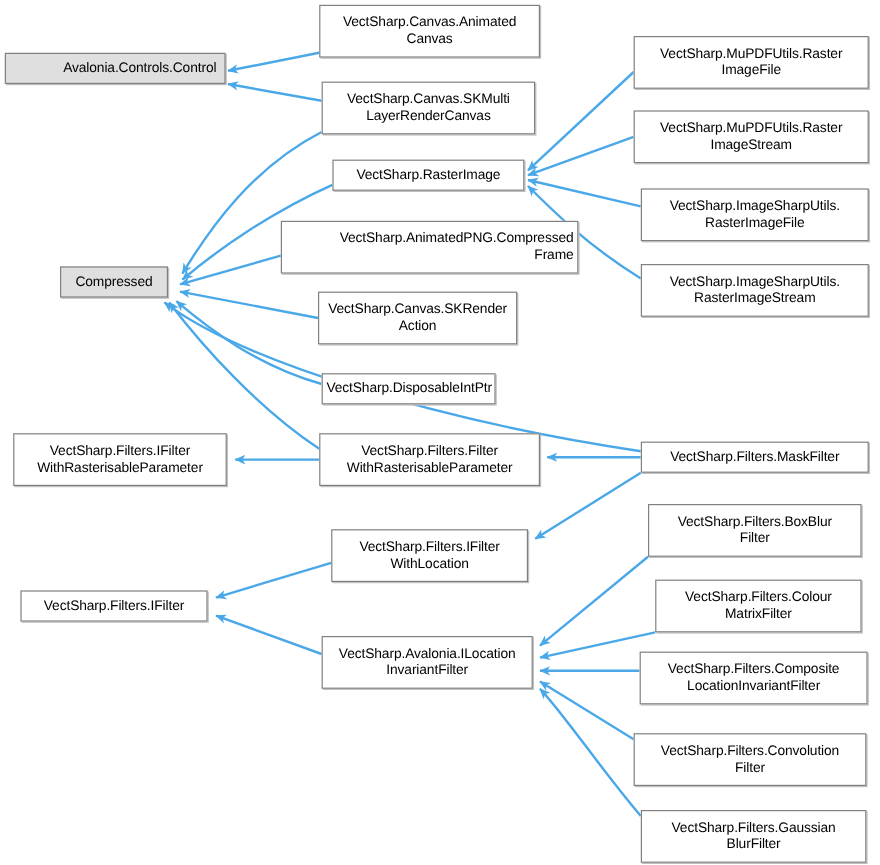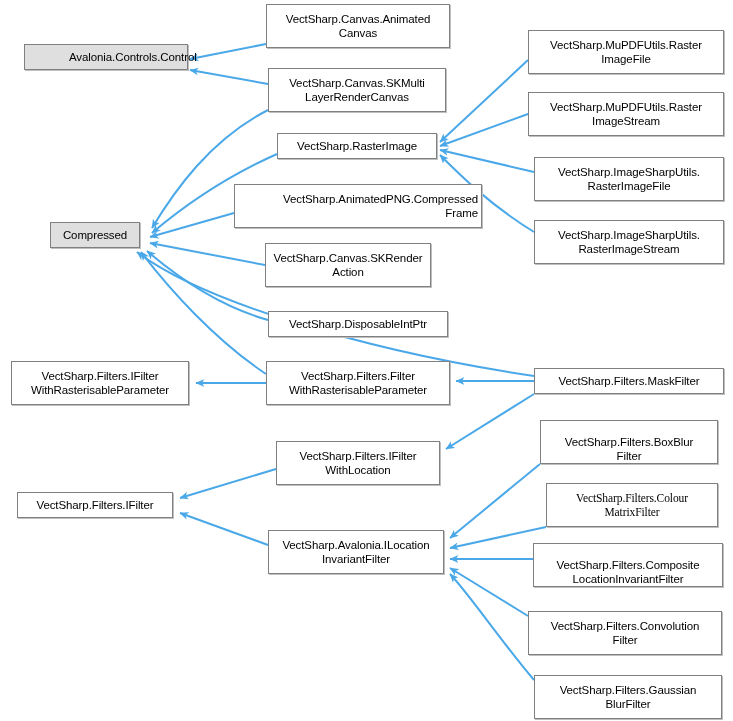--- a/index.html
+++ b/index.html
@@ -80,21 +80,21 @@
         <path d="M 276 469 L 180 498" fill="none" stroke="#4aa8e8" stroke-width="2" marker-end="url(#arrowhead)"></path>
         <path d="M 268 545 L 180 513" fill="none" stroke="#4aa8e8" stroke-width="2" marker-end="url(#arrowhead)"></path>
         <path d="M 540 464 L 450 538" fill="none" stroke="#4aa8e8" stroke-width="2" marker-end="url(#arrowhead)"></path>
         <path d="M 546 527 L 450 548" fill="none" stroke="#4aa8e8" stroke-width="2" marker-end="url(#arrowhead)"></path>
         <path d="M 533 559 L 450 559" fill="none" stroke="#4aa8e8" stroke-width="2" marker-end="url(#arrowhead)"></path>
         <path d="M 528 616 L 450 568" fill="none" stroke="#4aa8e8" stroke-width="2" marker-end="url(#arrowhead)"></path>
         <path d="M 534 680 C 500 640 470 595 450 574" fill="none" stroke="#4aa8e8" stroke-width="2" marker-end="url(#arrowhead)"></path>
       </g>
   </svg>
   <div id="nodes">
-      <div class="uml-node highlight" style="left: 24px; top: 44px; width: 164px; height: 26px; padding-left: 44px;">
+      <div class="uml-node highlight" style="left: 4px; top: 44px; width: 184px; height: 26px; padding-left: 44px;">
         <span class="node-label">Avalonia.Controls.Control</span>
       </div>
       <div class="uml-node" style="left: 266px; top: 4px; width: 184px; height: 44px;">
         <span class="node-label">VectSharp.Canvas.Animated
 Canvas</span>
       </div>
       <div class="uml-node" style="left: 268px; top: 68px; width: 178px; height: 44px;">
         <span class="node-label">VectSharp.Canvas.SKMulti
 LayerRenderCanvas</span>
       </div>
@@ -121,54 +121,54 @@
         <span class="node-label">VectSharp.AnimatedPNG.Compressed
 Frame</span>
       </div>
       <div class="uml-node highlight" style="left: 50px; top: 222px; width: 90px; height: 26px;">
         <span class="node-label">Compressed</span>
       </div>
       <div class="uml-node" style="left: 265px; top: 243px; width: 166px; height: 44px;">
         <span class="node-label">VectSharp.Canvas.SKRender
 Action</span>
       </div>
-      <div class="uml-node" style="left: 268px; top: 311px; width: 180px; height: 26px;">
+      <div class="uml-node" style="left: 268px; top: 311px; width: 145px; height: 26px;">
         <span class="node-label">VectSharp.DisposableIntPtr</span>
       </div>
       <div class="uml-node" style="left: 11px; top: 361px; width: 178px; height: 44px;">
         <span class="node-label">VectSharp.Filters.IFilter
 WithRasterisableParameter</span>
       </div>
       <div class="uml-node" style="left: 266px; top: 361px; width: 184px; height: 44px;">
         <span class="node-label">VectSharp.Filters.Filter
 WithRasterisableParameter</span>
       </div>
       <div class="uml-node" style="left: 534px; top: 368px; width: 190px; height: 26px;">
         <span class="node-label">VectSharp.Filters.MaskFilter</span>
       </div>
       <div class="uml-node" style="left: 276px; top: 441px; width: 164px; height: 44px;">
         <span class="node-label">VectSharp.Filters.IFilter
 WithLocation</span>
       </div>
-      <div class="uml-node" style="left: 540px; top: 420px; width: 178px; height: 44px; align-items: flex-end;">
+      <div class="uml-node" style="left: 540px; top: 420px; width: 178px; height: 44px;">
         <span class="node-label">VectSharp.Filters.BoxBlur
 Filter</span>
       </div>
-      <div class="uml-node" style="left: 546px; top: 483px; width: 172px; height: 44px; font-family: Liberation Serif, serif;">
+      <div class="uml-node" style="left: 546px; top: 483px; width: 172px; height: 44px;">
         <span class="node-label">VectSharp.Filters.Colour
 MatrixFilter</span>
       </div>
       <div class="uml-node" style="left: 17px; top: 492px; width: 156px; height: 26px;">
         <span class="node-label">VectSharp.Filters.IFilter</span>
       </div>
       <div class="uml-node" style="left: 268px; top: 530px; width: 176px; height: 44px;">
         <span class="node-label">VectSharp.Avalonia.ILocation
 InvariantFilter</span>
       </div>
-      <div class="uml-node" style="left: 533px; top: 543px; width: 190px; height: 44px; align-items: flex-end;">
+      <div class="uml-node" style="left: 533px; top: 543px; width: 190px; height: 44px;">
         <span class="node-label">VectSharp.Filters.Composite
 LocationInvariantFilter</span>
       </div>
       <div class="uml-node" style="left: 528px; top: 611px; width: 194px; height: 44px;">
         <span class="node-label">VectSharp.Filters.Convolution
 Filter</span>
       </div>
       <div class="uml-node" style="left: 534px; top: 675px; width: 188px; height: 44px;">
         <span class="node-label">VectSharp.Filters.Gaussian
 BlurFilter</span>

